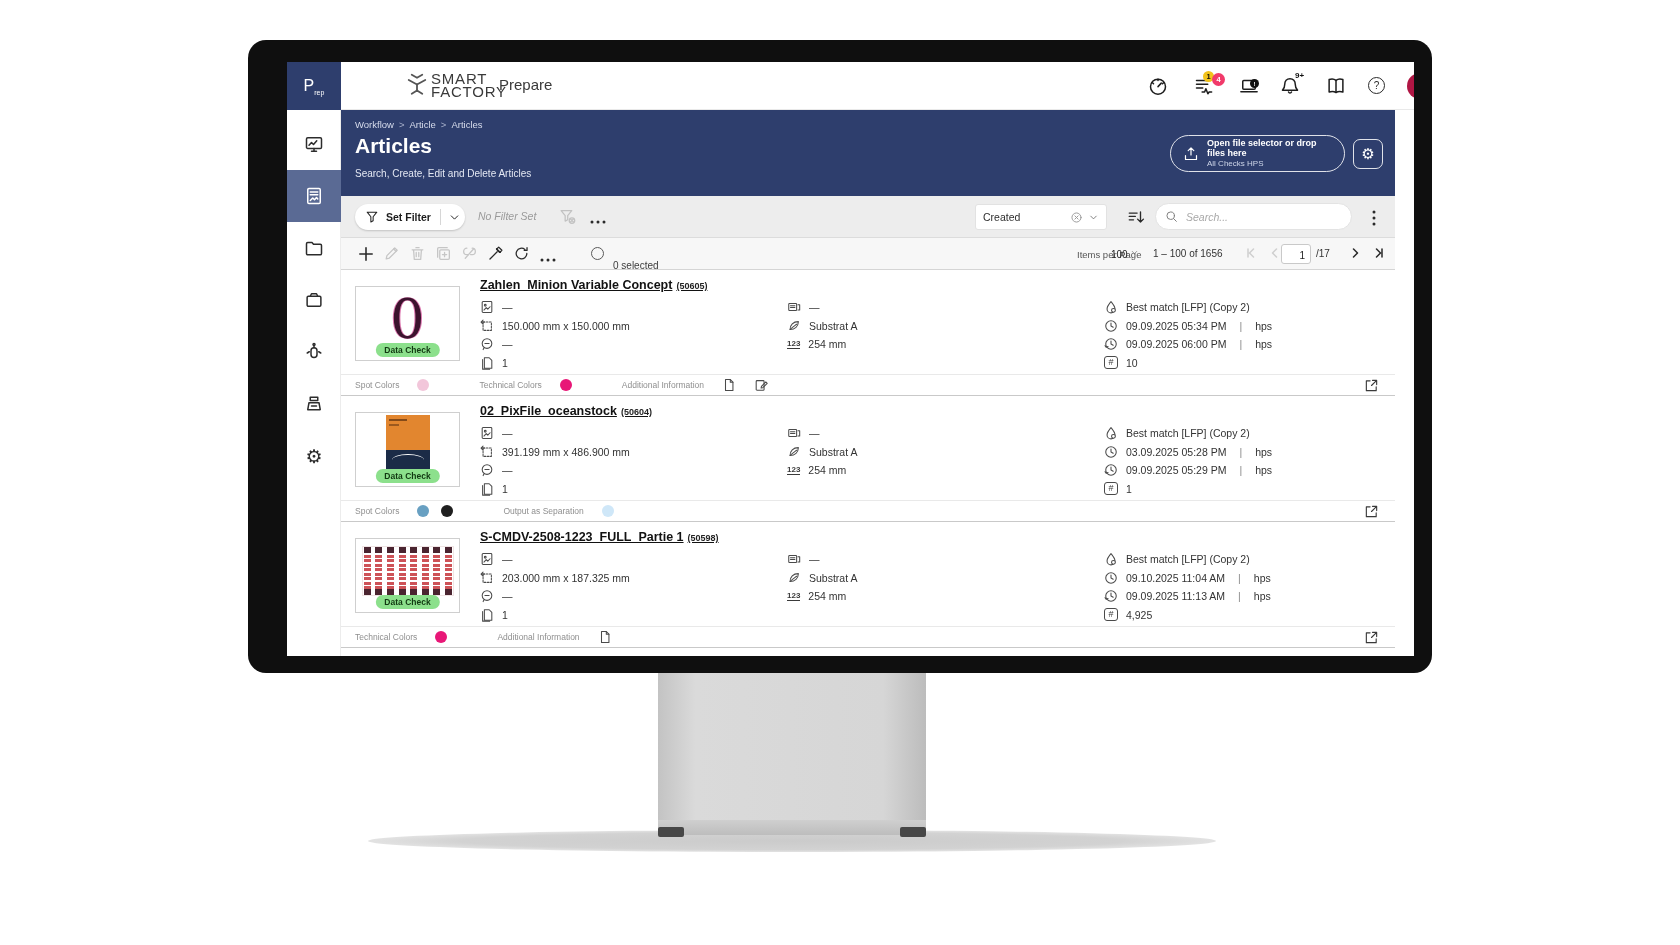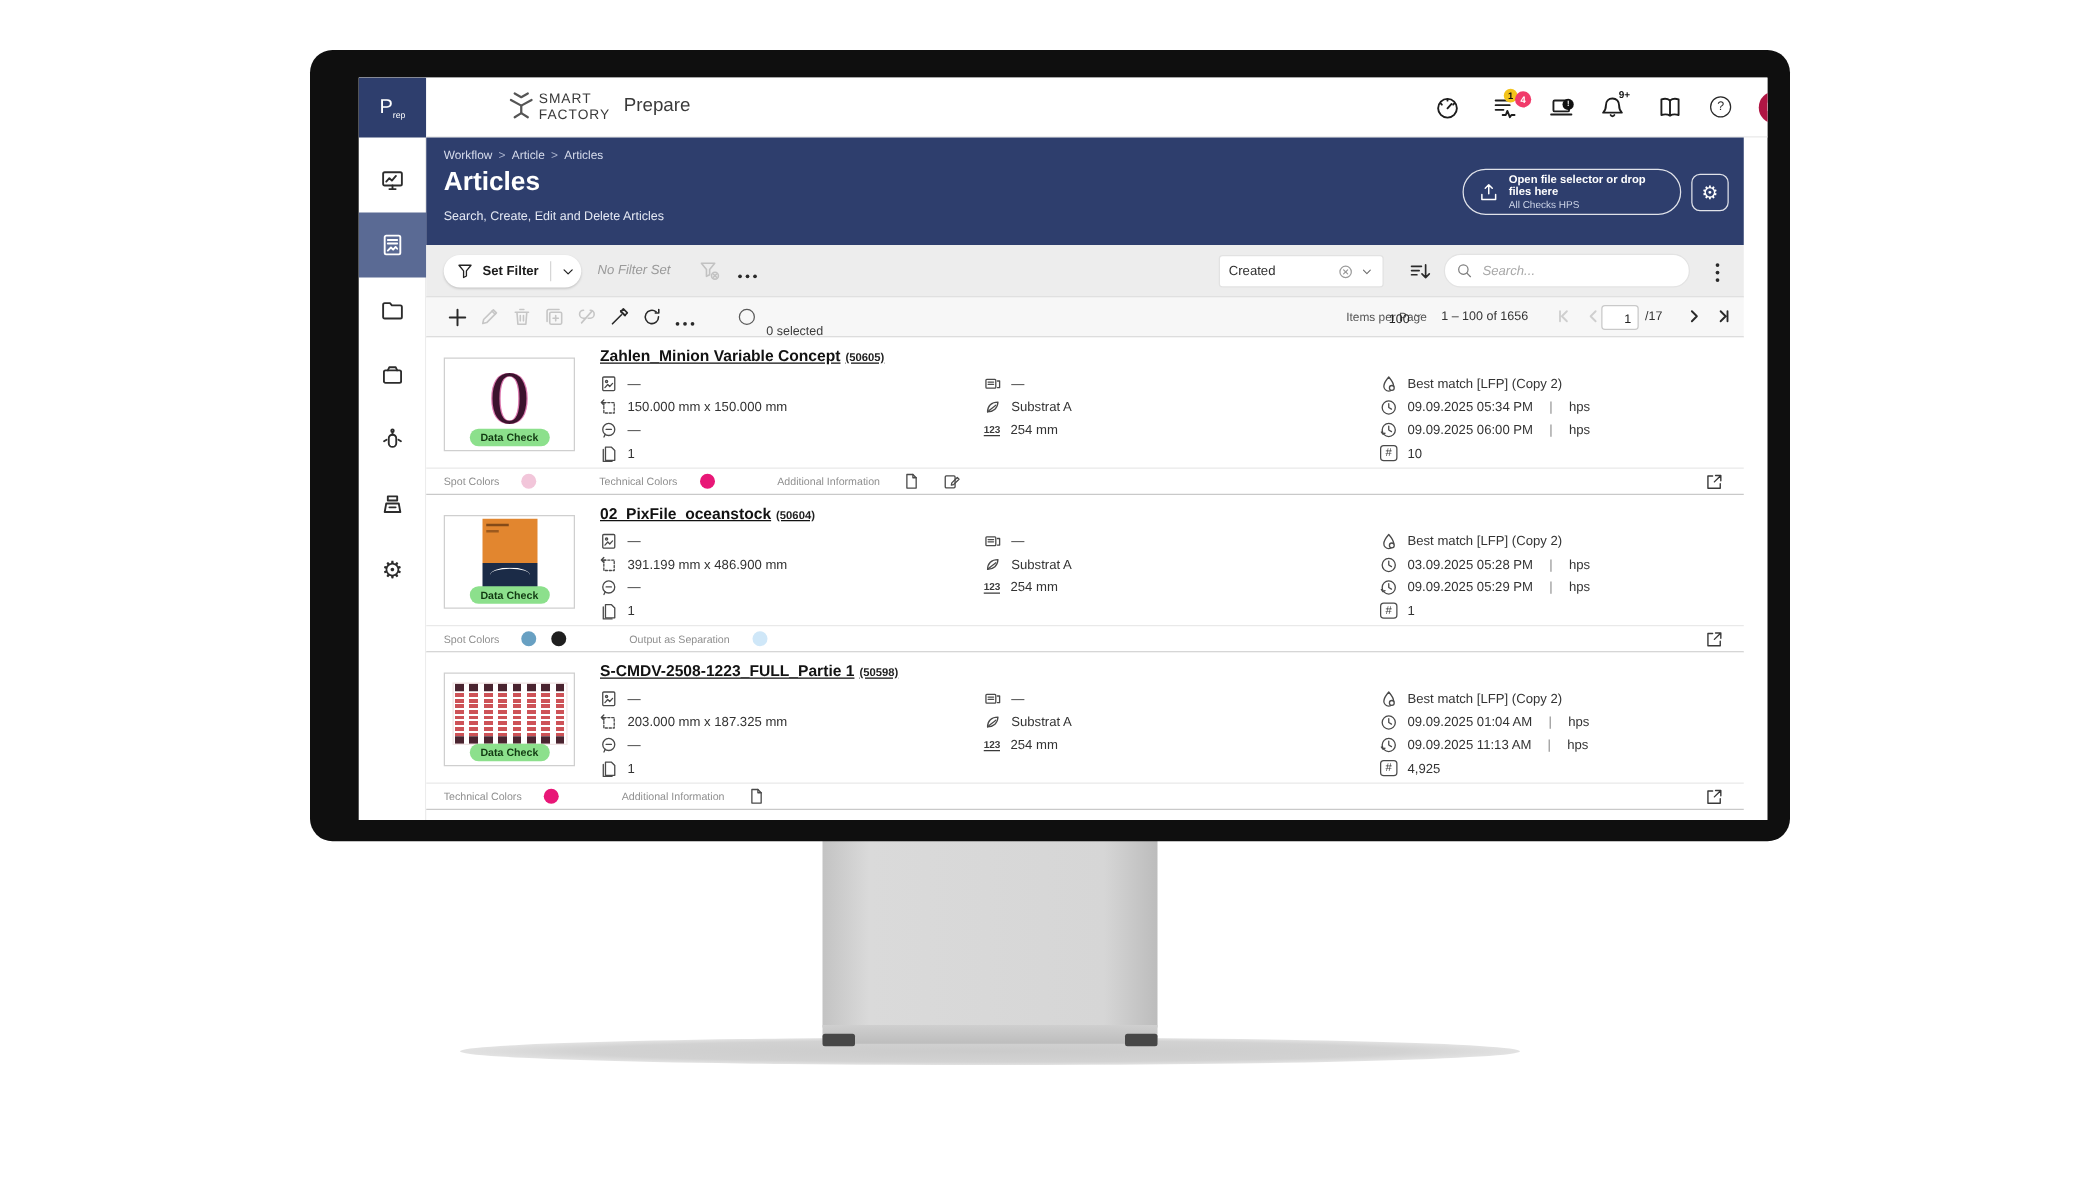--- a/index.html
+++ b/index.html
@@ -16,21 +16,21 @@
   .monitor{position:absolute;left:248px;top:40px;width:1184px;height:633px;background:#0f0f0f;border-radius:18px;}
   .screen{position:absolute;left:39px;top:22px;width:1127px;height:594px;background:#fff;overflow:hidden;}
   
   .sidebar{position:absolute;left:0;top:0;width:54px;height:100%;background:#fff;border-right:1px solid #ececec;}
   .logo-box{position:absolute;left:0;top:0;width:54px;height:48px;background:#2e3e6d;color:#fff;display:flex;align-items:center;justify-content:center;}
   .logo-rep{font-size:7px;margin-top:12px;}
   .nav-item{position:absolute;left:0;width:54px;height:52px;display:flex;align-items:center;justify-content:center;color:#2c2c2c;cursor:pointer;}
   .nav-item.sel{background:#5a6a94;color:#fff;}
   
   .hdr{position:absolute;left:54px;top:0;width:1073px;height:48px;background:#fff;border-bottom:1px solid #e9e9e9;}
-  .brand-txt{position:absolute;left:90px;top:11px;font-size:11px;letter-spacing:.8px;color:#3a3a3a;line-height:12.5px;}
+  .brand-txt{position:absolute;left:90px;top:11px;font-size:15px;letter-spacing:.8px;color:#3a3a3a;line-height:12.5px;}
   .product{position:absolute;left:158px;top:14px;font-size:15px;color:#3a3a3a;}
   .hico{position:absolute;top:14px;width:20px;height:20px;color:#1d1d1d;}
   .badge{position:absolute;border-radius:50%;font-size:7.5px;font-weight:700;display:flex;align-items:center;justify-content:center;}
   .avatar{position:absolute;width:26px;height:26px;border-radius:50%;background:#b01644;color:#fff;font-size:9.5px;font-weight:700;display:flex;align-items:center;justify-content:center;top:11px;}
   .help-circle{width:17px;height:17px;border:1.3px solid #2a2a2a;border-radius:50%;font-size:10px;color:#2a2a2a;display:flex;align-items:center;justify-content:center;}
   
   .band{position:absolute;left:54px;top:48px;width:1054px;height:86px;background:#2e3e6d;color:#fff;}
   .crumbs{position:absolute;left:14px;top:9px;font-size:9.5px;color:#d7dcec;}
   .crumbs .sep{margin:0 5px;color:#aab3cd;}
   .band-title{position:absolute;left:14px;top:24px;font-size:21px;font-weight:600;}
@@ -746,21 +746,21 @@
                 </span>
                 <span>Best match [LFP] (Copy 2)</span>
               </div>
           <div class="fr">
                 <span class="fic">
                   <svg class="ic" width="14" height="14" viewBox="0 0 16 16">
                     <circle cx="8" cy="8" r="6"></circle>
                     <path d="M8 4.5 V8 l2.5 1.5"></path>
                   </svg>
                 </span>
-                <span>09.09.2025 01:04 AM</span>
+                <span>09.10.2025 11:04 AM</span>
                 <span class="pipe">|</span>
                 <span>hps</span>
               </div>
           <div class="fr">
                 <span class="fic">
                   <svg class="ic" width="14" height="14" viewBox="0 0 16 16">
                     <circle cx="8" cy="8" r="6"></circle>
                     <path d="M8 4.5 V8 l2.5 1.5"></path>
                     <path d="M1.2 9.8 l1.4 2 2-.9"></path>
                   </svg>

